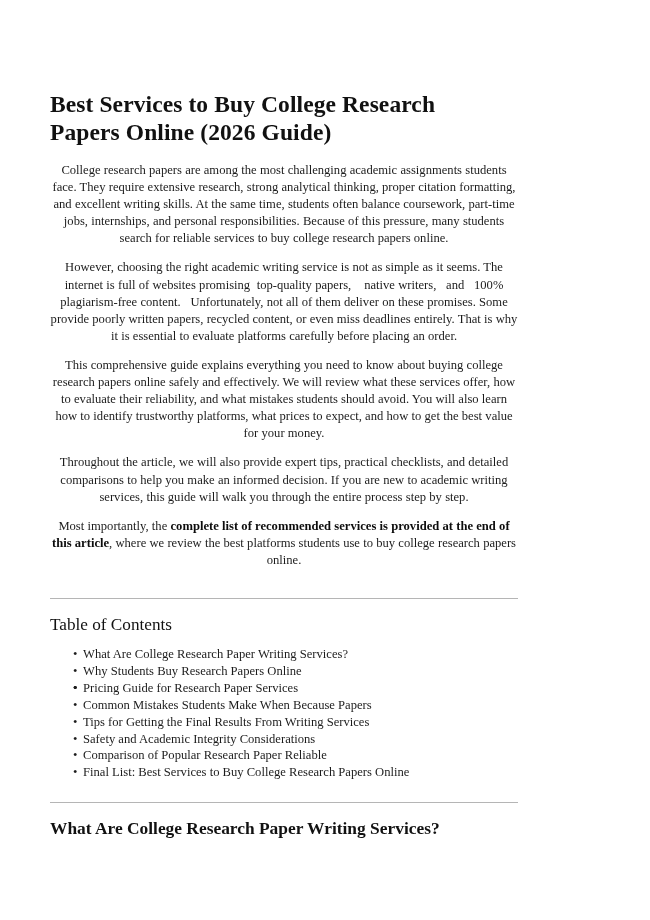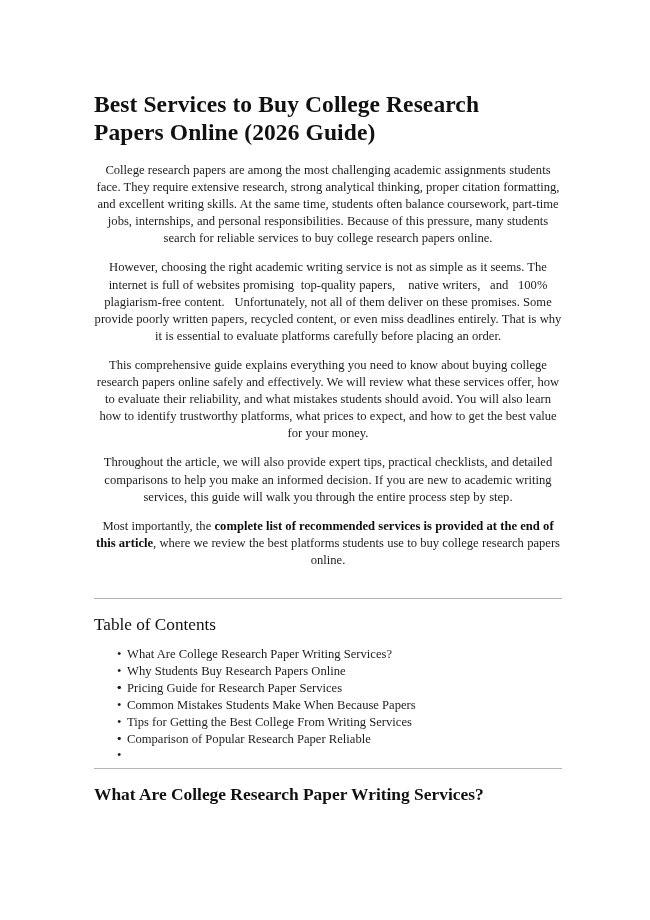--- a/index.html
+++ b/index.html
@@ -14,21 +14,21 @@
     overflow: hidden;
     font-family: "Liberation Serif", "DejaVu Serif", serif;
     color: #1a1a1a;
     -webkit-font-smoothing: antialiased;
   }
 
   .page {
     width: 650px;
     height: 920px;
     box-sizing: border-box;
-    padding: 90px 72px 0 94px;
+    padding: 90px 72px 0 50px;
     position: relative;
   }
 
   .content {
     width: 468px;
   }
 
   h1.doc-title {
     font-family: "Liberation Serif", "DejaVu Serif", serif;
     font-size: 23.5px;
@@ -136,24 +136,24 @@
     <div class="toc-block">
       <h2 class="section-title">Table of Contents</h2>
 
       <ul class="toc-list">
         <li><span class="bullet">•</span><span>What Are College Research Paper Writing Services?</span></li>
         <li><span class="bullet">•</span><span>Why Students Buy Research Papers Online</span></li>
         <li><span class="bullet">•</span></li>
         <li><span class="bullet">•</span></li>
         <li><span class="bullet">•</span><span>Pricing Guide for Research Paper Services</span></li>
         <li><span class="bullet">•</span><span>Common Mistakes Students Make When Because Papers</span></li>
-        <li><span class="bullet">•</span><span>Tips for Getting the Best College From Writing Services</span></li>
-        <li><span class="bullet">•</span></li>
+        <li><span class="bullet">•</span><span>Tips for Getting the Final Results From Writing Services</span></li>
+        <li><span class="bullet">•</span><span>Safety and Academic Integrity Considerations</span></li>
         <li><span class="bullet">•</span><span>Comparison of Popular Research Paper Reliable</span></li>
-        <li><span class="bullet">•</span></li>
+        <li><span class="bullet">•</span><span>Final List: Best Services to Buy College Research Papers Online</span></li>
       </ul>
     </div>
 
     <div class="spacer-after-toc"></div>
     <hr class="rule">
 
     <h2 class="tail-title">What Are College Research Paper Writing Services?</h2>
 
   </div>
 </div>

